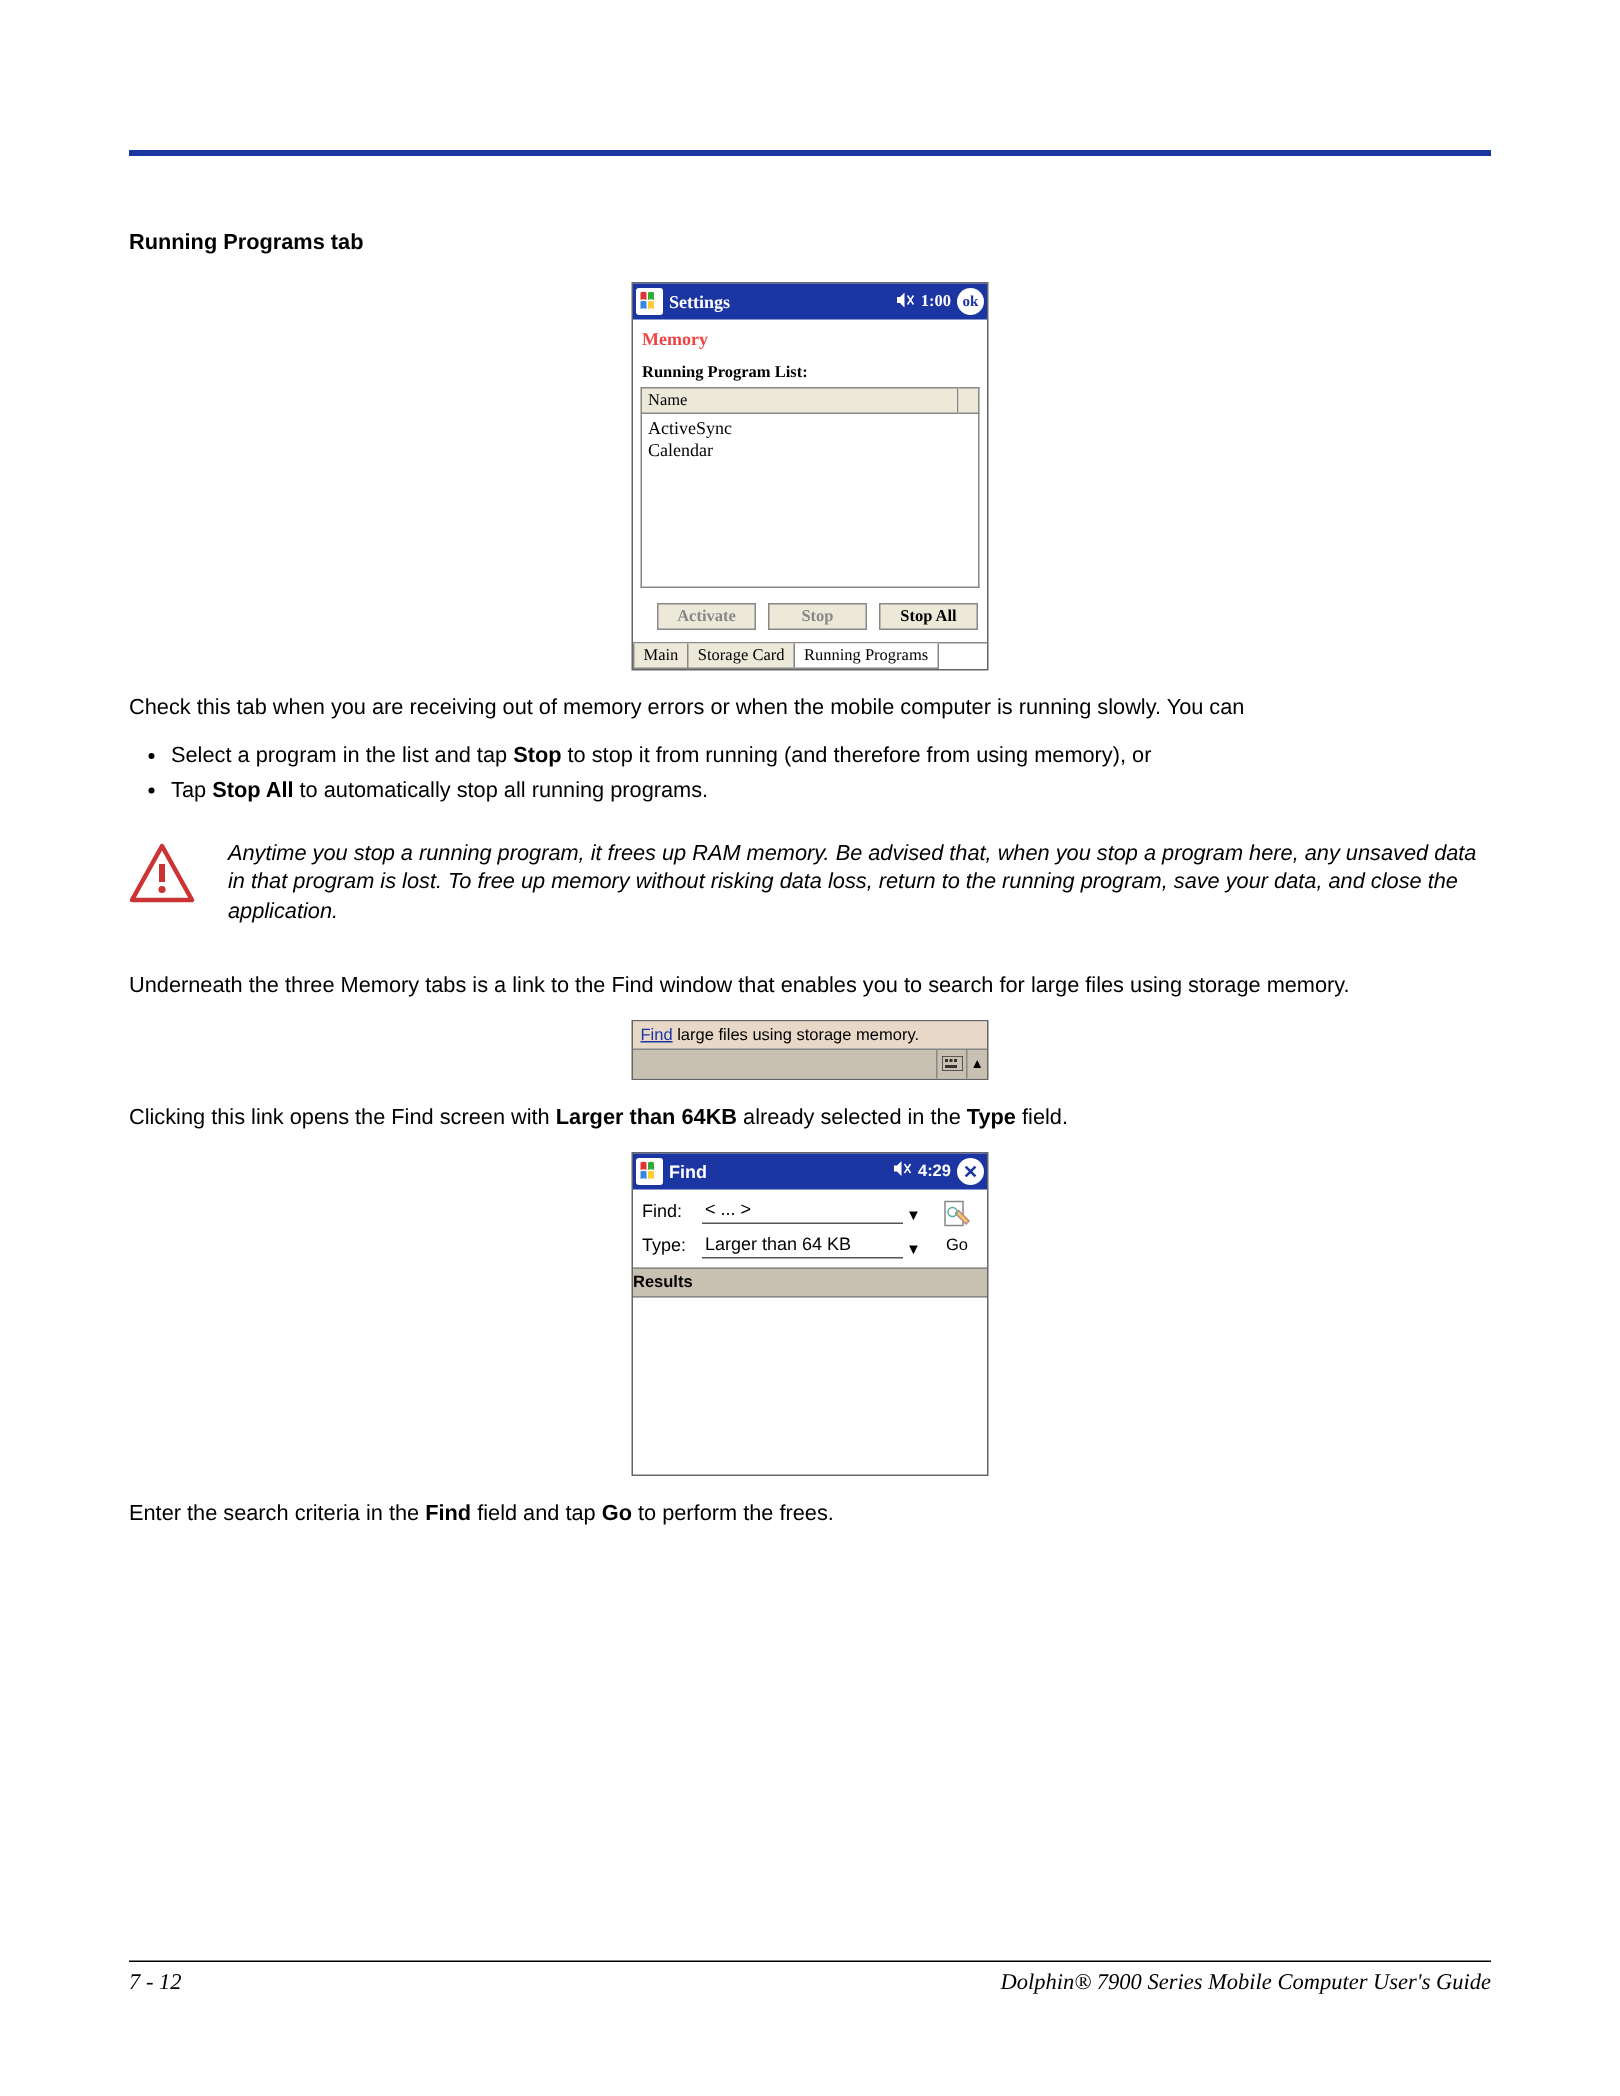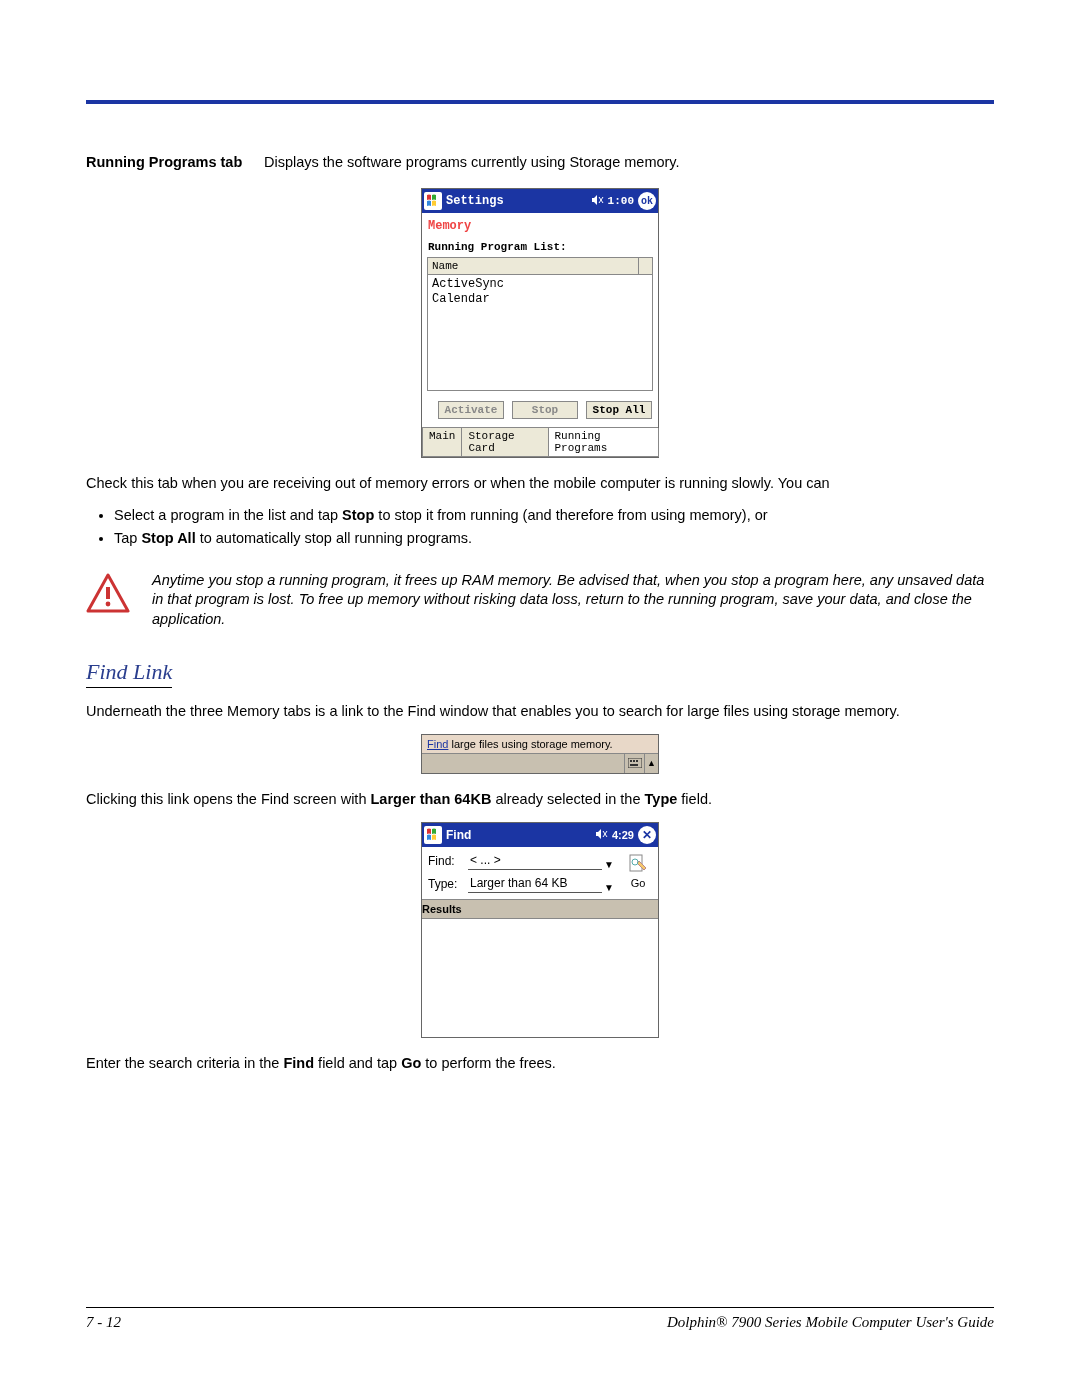--- a/index.html
+++ b/index.html
@@ -15,21 +15,21 @@
 ul.bullets li { margin-bottom: 4px; line-height: 1.35; }
 .b { font-weight: bold; }
 .warn-row { display: flex; align-items: flex-start; gap: 22px; margin: 4px 0 30px 0; }
 .warn-icon { width: 44px; height: 40px; flex-shrink: 0; margin-top: 2px; }
 .warn-text { font-style: italic; line-height: 1.35; }
 .heading { font-family: Georgia, 'Times New Roman', serif; font-style: italic; color: #2a3e8e; font-size: 22px; border-bottom: 1px solid #000; display: inline-block; padding-bottom: 2px; margin-bottom: 14px; }
 .underline-link { color: #1b35a3; text-decoration: underline; }
 .footer { position: absolute; bottom: 66px; left: 86px; right: 86px; border-top: 1px solid #000; padding-top: 6px; display: flex; justify-content: space-between; font-family: Georgia, 'Times New Roman', serif; font-style: italic; font-size: 15px; }
 
 
-.win-shell { border: 1px solid #666; background: #fff; width: 238px; font-family: Liberation Mono, monospace; }
+.win-shell { border: 1px solid #666; background: #fff; width: 238px; font-family: Liberation Serif, serif; }
 .win-titlebar { background: #1b35a3; color: #fff; height: 24px; display: flex; align-items: center; padding: 0 2px 0 2px; font-size: 12px; font-weight: bold; }
 .start-flag { width: 18px; height: 18px; margin-right: 4px; }
 .titlebar-right { margin-left: auto; display: flex; align-items: center; gap: 4px; font-weight: bold; font-size: 11px; }
 .vol-icon { display: inline-block; }
 .ok-badge { width: 18px; height: 18px; border-radius: 50%; background: #fff; color: #1b35a3; display: flex; align-items: center; justify-content: center; font-size: 10px; font-weight: bold; text-align: center; }
 .x-badge { width: 18px; height: 18px; border-radius: 50%; background: #fff; color: #1b35a3; display: flex; align-items: center; justify-content: center; font-size: 12px; font-weight: bold; }
 .applet-title { color: #ef4444; font-weight: bold; font-size: 12px; padding: 6px 6px 8px 6px; }
 .running-label { font-size: 11px; font-weight: bold; padding: 0 6px 4px 6px; }
 .list-header { display: flex; margin: 0 5px; }
 .name-col { border: 1px solid #888; background: #ece9d8; font-size: 11px; padding: 2px 4px; flex: 1; }
@@ -63,21 +63,20 @@
 .results-area { height: 118px; }
 </style>
 </head>
 <body>
 
 <div class="page">
   <div class="top-rule"></div>
 
   <div class="row-label">
     <div class="lbl">Running Programs tab</div>
-    <div class="txt">Displays the software programs currently using Storage memory.</div>
   </div>
 
   <div class="centered">
     <div class="win-shell">
       <div class="win-titlebar">
         <svg class="start-flag" viewBox="0 0 18 18">
           <rect x="0" y="0" width="18" height="18" fill="#fff" rx="2"></rect>
           <path d="M3 3 Q5 2 7 3 L7 8 Q5 7 3 8 Z" fill="#d33"></path>
           <path d="M8 3 Q10 2 12 3 L12 8 Q10 7 8 8 Z" fill="#3a3"></path>
           <path d="M3 9 Q5 8 7 9 L7 14 Q5 13 3 14 Z" fill="#38d"></path>
@@ -131,21 +130,20 @@
 
   <div class="warn-row">
     <svg class="warn-icon" viewBox="0 0 44 40">
       <path d="M22 2 L42 38 L2 38 Z" fill="none" stroke="#c33" stroke-width="3" stroke-linejoin="round"></path>
       <rect x="20" y="14" width="4" height="12" fill="#c33"></rect>
       <circle cx="22" cy="31" r="2.4" fill="#c33"></circle>
     </svg>
     <div class="warn-text">Anytime you stop a running program, it frees up RAM memory. Be advised that, when you stop a program here, any unsaved data in that program is lost. To free up memory without risking data loss, return to the running program, save your data, and close the application.</div>
   </div>
 
-  <div><span class="heading">Find Link</span></div>
 
   <p class="para">Underneath the three Memory tabs is a link to the Find window that enables you to search for large files using storage memory.</p>
 
   <div class="centered">
     <div class="find-bar">
       <div class="find-top">
         <span class="underline-link">Find</span><span> large files using storage memory.</span>
       </div>
       <div class="find-bottom">
         <div class="kbd-cell">

